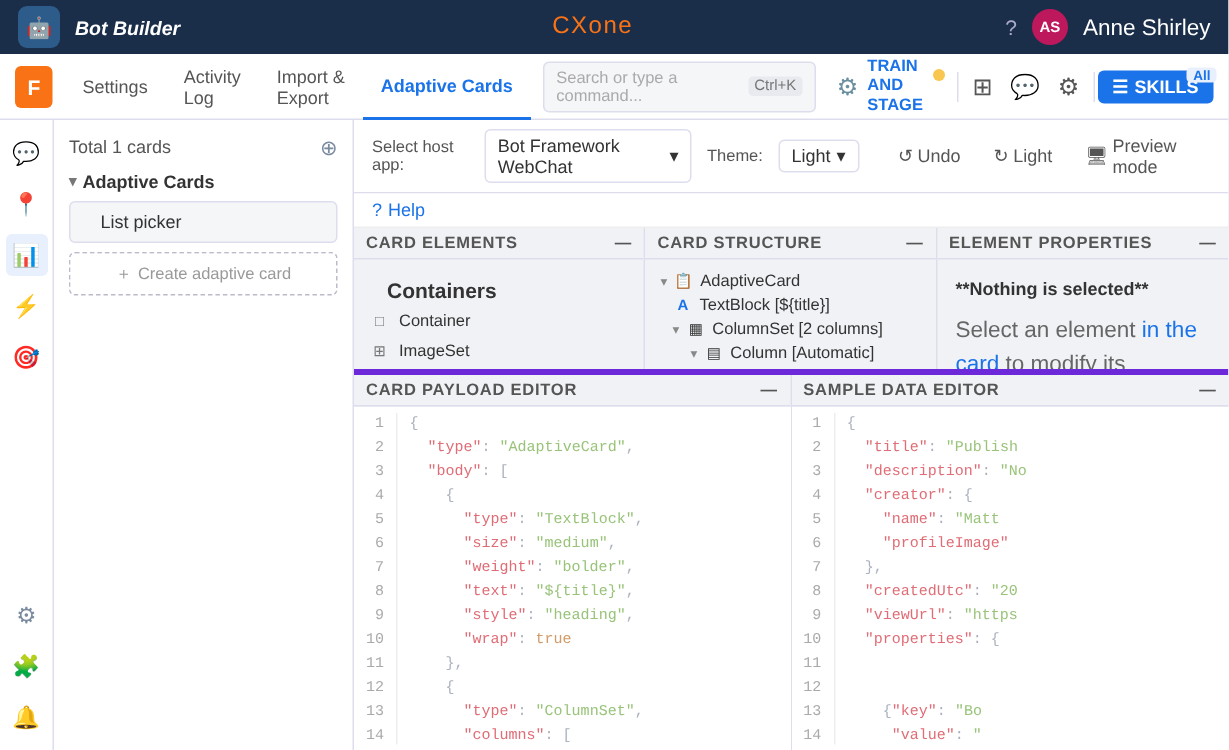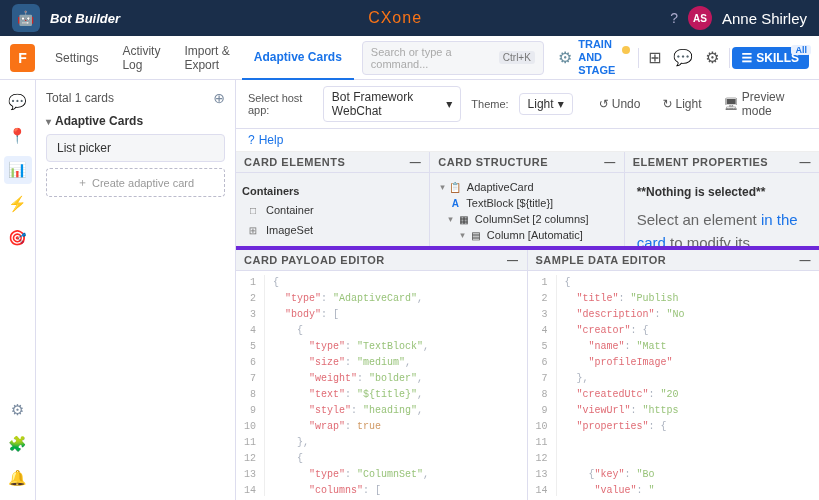--- a/index.html
+++ b/index.html
@@ -38,38 +38,38 @@
     .sidebar-icon:hover, .sidebar-icon.active { background: #e8f0fe; color: #1a73e8; }
 
     
     .panel { width: 200px; background: white; border-right: 1px solid #dde; padding: 10px; overflow-y: auto; }
     .panel-header { display: flex; align-items: center; justify-content: space-between; margin-bottom: 8px; }
     .panel-title { font-size: 12px; color: #555; }
     .panel-add { color: #7a8ba0; cursor: pointer; font-size: 14px; }
     .adaptive-cards-section { margin-top: 6px; }
     .section-header { display: flex; align-items: center; gap: 4px; font-size: 12px; color: #333; font-weight: 600; margin-bottom: 6px; cursor: pointer; }
     .chevron { font-size: 10px; color: #777; }
-    .list-item-card { background: #f5f6f8; border: 1px solid #dde; border-radius: 4px; padding: 6px 10px; font-size: 12px; color: #333; margin-bottom: 6px; cursor: pointer; }
+    .list-item-card { background: #f5f6f8; border: 1px solid #dde; border-radius: 4px; padding: 6px 20px; font-size: 12px; color: #333; margin-bottom: 6px; cursor: pointer; }
     .create-btn { background: white; border: 1px dashed #bbc; border-radius: 4px; padding: 6px; font-size: 11px; color: #999; text-align: center; cursor: pointer; display: flex; align-items: center; justify-content: center; gap: 4px; }
 
     
     .content-area { flex: 1; display: flex; flex-direction: column; overflow: hidden; justify-content: center; }
     .content-toolbar { background: white; border-bottom: 1px solid #dde; padding: 6px 12px; display: flex; align-items: center; gap: 10px; }
     .host-app-select { border: 1px solid #dde; border-radius: 4px; padding: 3px 8px; font-size: 12px; color: #333; background: white; display: flex; align-items: center; gap: 6px; cursor: pointer; }
     .theme-select { border: 1px solid #dde; border-radius: 4px; padding: 3px 8px; font-size: 12px; color: #333; background: white; display: flex; align-items: center; gap: 4px; cursor: pointer; }
     .toolbar-btn { color: #555; font-size: 12px; cursor: pointer; display: flex; align-items: center; gap: 3px; padding: 3px 6px; border-radius: 4px; }
     .preview-btn { color: #555; font-size: 12px; cursor: pointer; display: flex; align-items: center; gap: 3px; padding: 3px 6px; border-radius: 4px; }
     .help-row { padding: 4px 12px; display: flex; align-items: center; gap: 4px; font-size: 12px; color: #1a73e8; cursor: pointer; border-bottom: 1px solid #eee; background: white; }
     .editor-panel { border-right: 1px solid #dde; display: flex; flex-direction: column; overflow: hidden; }
     .editor-panel:last-child { border-right: none; }
     .editor-panel-header { background: #f0f2f5; border-bottom: 1px solid #dde; padding: 4px 8px; font-size: 11px; font-weight: 600; color: #555; display: flex; align-items: center; justify-content: space-between; text-transform: uppercase; letter-spacing: 0.5px; }
     .editor-panel-body { flex: 1; overflow-y: auto; padding: 6px; }
 
     
-    .elem-section-title { font-size: 11px; font-weight: 700; color: #333; margin: 6px 0 3px; }
+    .elem-section-title { font-size: 14px; font-weight: 700; color: #333; margin: 6px 16px 3px; }
     .elem-item { display: flex; align-items: center; gap: 6px; padding: 3px 4px; font-size: 11px; color: #333; cursor: pointer; border-radius: 3px; }
     .elem-icon { width: 14px; height: 14px; display: flex; align-items: center; justify-content: center; font-size: 10px; color: #777; flex-shrink: 0; }
 
     
     .tree-item { padding: 2px 4px; font-size: 11px; color: #333; cursor: pointer; border-radius: 3px; display: flex; align-items: center; gap: 4px; }
     .tree-indent1 { padding-left: 12px; }
     .tree-indent2 { padding-left: 24px; }
     .tree-indent3 { padding-left: 36px; }
     .tree-chevron { font-size: 9px; color: #888; }
     .tree-icon { font-size: 10px; width: 14px; text-align: center; }

